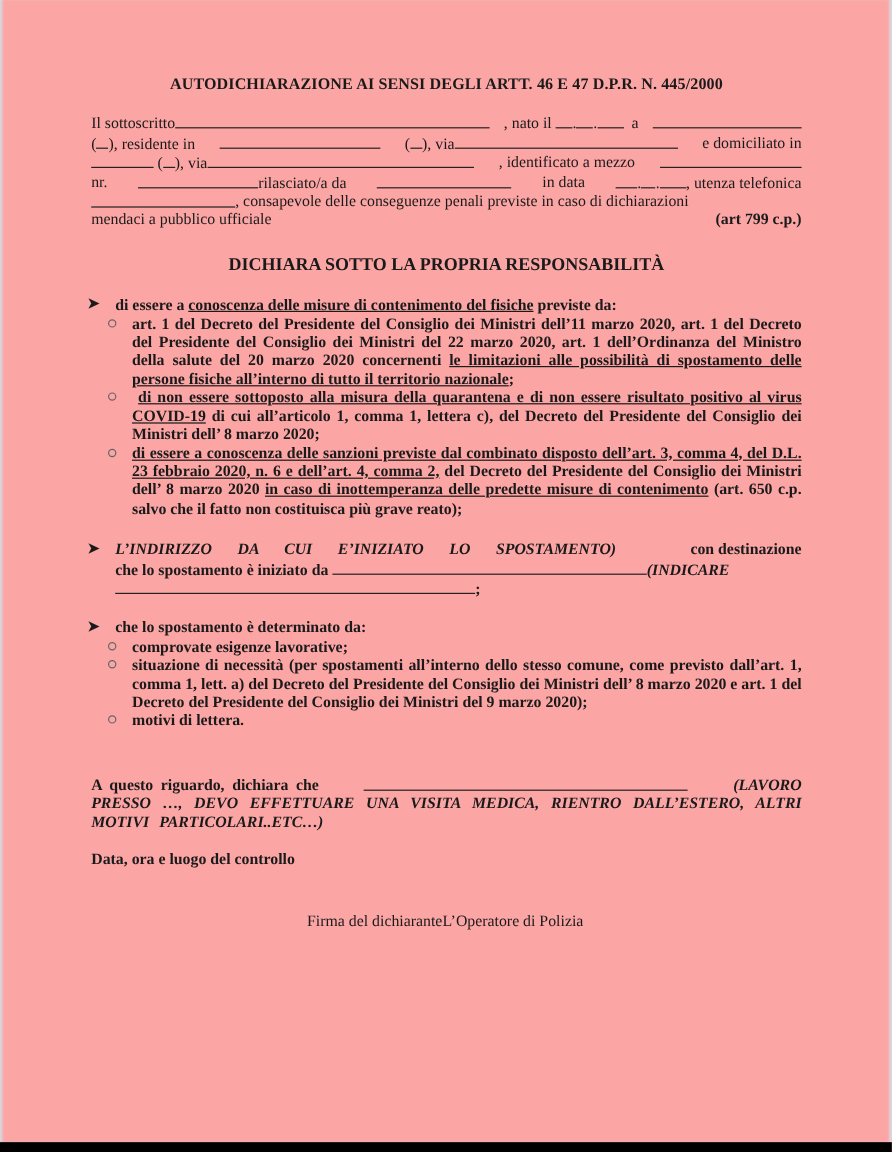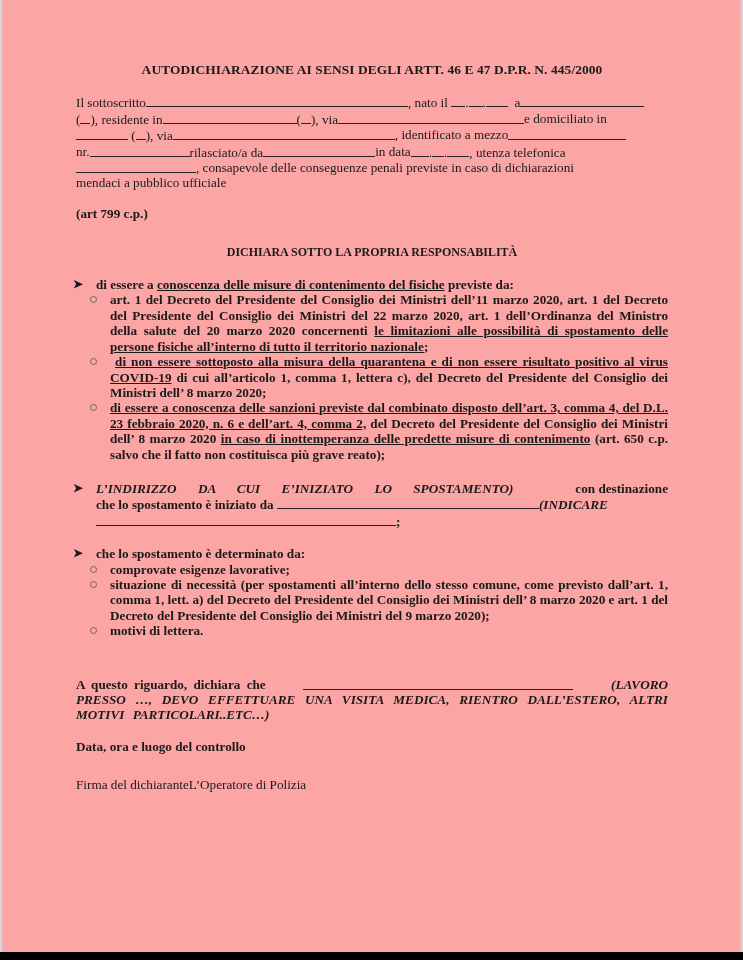--- a/index.html
+++ b/index.html
@@ -18,49 +18,49 @@
   }
   .content {
     position: absolute; left: 76px; top: 62px; width: 592px;
     font-size: 13.2px; line-height: 15.4px;
   }
   .title {
     text-align: center; font-weight: bold; font-size: 13.4px;
     margin: 0 0 17px 0; letter-spacing: 0.1px;
   }
   .intro { text-align: justify; text-align-last: left; }
-  .intro .line { display: flex; justify-content: flex-start; white-space: nowrap; }
-  .intro .line.last { justify-content: space-between; flex-direction: column; }
+  .intro .line { display: flex; justify-content: space-between; white-space: nowrap; }
+  .intro .line.last { justify-content: space-between; }
   .blank {
     display: inline-block; border-bottom: 1px solid #222;
     height: 12px; vertical-align: baseline; flex-shrink: 0;
   }
   .b { font-weight: bold; }
   .u { text-decoration: underline; }
   .i { font-style: italic; }
   .sub-title {
-    text-align: center; font-weight: bold; font-size: 12px;
+    text-align: center; font-weight: bold; font-size: 15px;
     margin: 23px 0 17px 0;
   }
   .decl { font-weight: bold; position: relative; }
   .arrow-item { position: relative; padding-left: 20px; }
   .arrow {
     position: absolute; left: -3px; top: 0; font-size: 12px;
   }
   .circ-list { margin: 0; padding: 0; list-style: none; }
   .circ-item { position: relative; padding-left: 20px; text-align: justify; }
   .circ {
     position: absolute; left: 0; top: 4px; width: 5px; height: 5px;
     border: 1px solid #666; border-radius: 50%;
   }
   .spacer-a { height: 17px; }
   .spacer-b { height: 19px; }
   .justify-line { display: flex; justify-content: space-between; white-space: nowrap; }
   .footer-text { text-align: justify; }
-  .sign-row { display: flex; justify-content: flex-start; margin-top: 23px; padding-right: 30px; }
+  .sign-row { display: flex; justify-content: center; margin-top: 37px; padding-right: 30px; }
   .bottom-bar { position: absolute; left: 0; top: 952px; width: 743px; height: 8px; background: #000; }
 </style>
 </head>
 <body>
 
 <div class="page">
   <div class="content">
 
     <div class="title">AUTODICHIARAZIONE AI SENSI DEGLI ARTT. 46 E 47 D.P.R. N. 445/2000</div>
 

